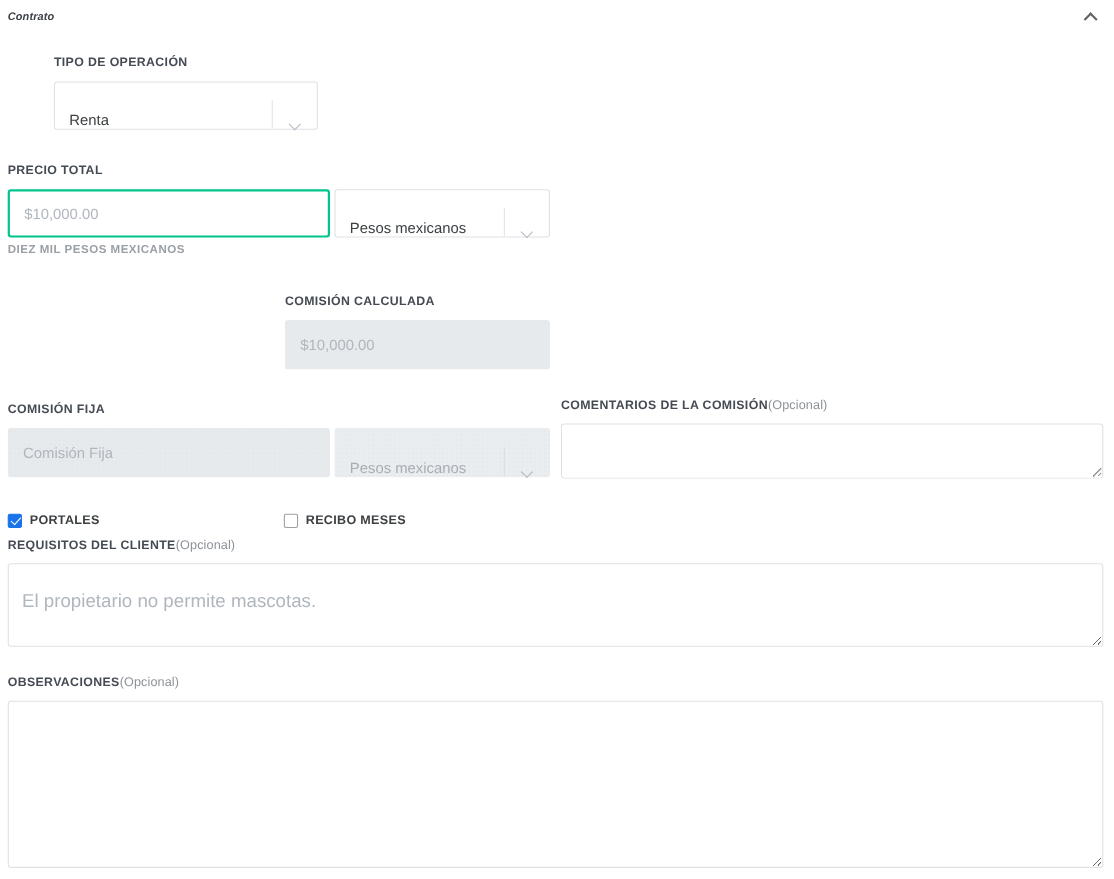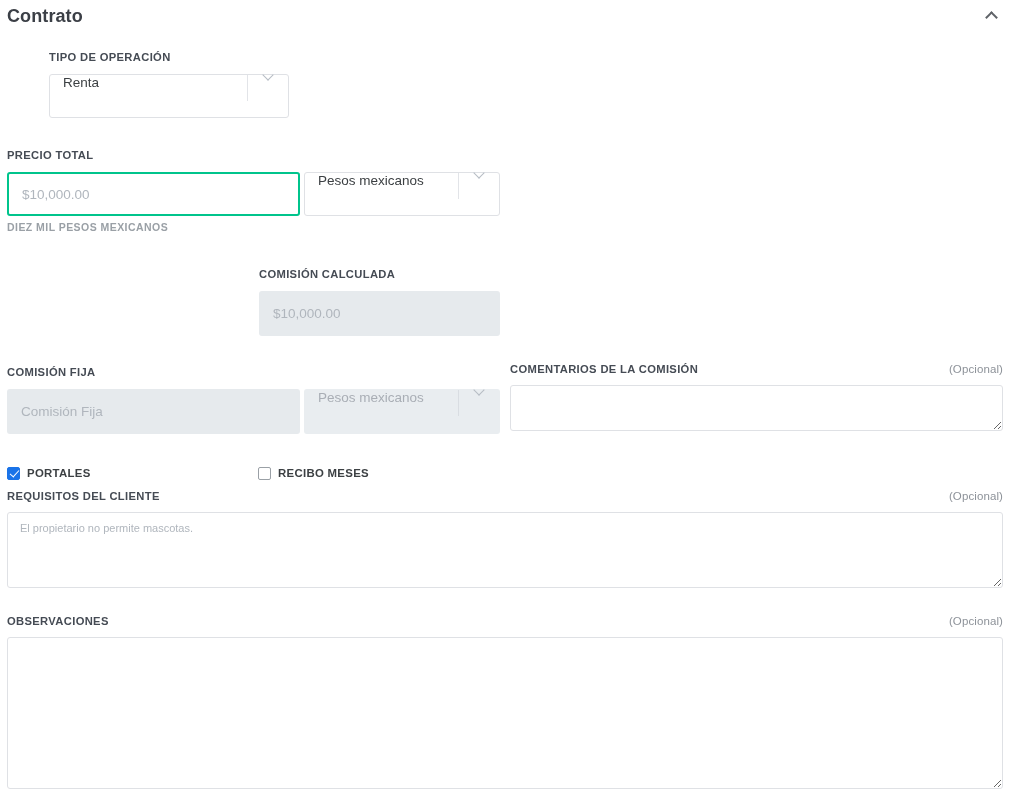--- a/index.html
+++ b/index.html
@@ -21,25 +21,26 @@
 
   
   .panel-header {
     display: flex;
     align-items: flex-start;
     justify-content: space-between;
     padding: 6px 4px 0 0;
     height: 30px;
   }
   .panel-title {
-    font-size: 18px;
+    font-size: 10px;
     font-weight: bold;
     color: #3b3f46;
     letter-spacing: .1px;
     line-height: 20px;
+    font-style: italic;
   }
   .collapse-btn {
     width: 22px; height: 20px;
     display: flex; align-items: center; justify-content: center;
     cursor: pointer;
     background: none; border: none; padding: 0;
   }
   .chev-up {
     display: block;
     width: 9px; height: 9px;
@@ -62,21 +63,21 @@
     font-size: 11.2px;
     font-weight: bold;
     color: #454b54;
     letter-spacing: .35px;
     line-height: 14px;
     text-transform: uppercase;
   }
   .label-row {
     display: flex;
     align-items: baseline;
-    justify-content: space-between;
+    justify-content: flex-start;
   }
   .optional {
     font-size: 11.5px;
     font-weight: normal;
     color: #8d9299;
     letter-spacing: .1px;
     text-transform: none;
   }
   .helper {
     font-size: 10.5px;
@@ -111,21 +112,21 @@
     border: 2px solid #00c48c;
     border-radius: 3px;
   }
 
   
   .combo { display: flex; align-items: stretch; }
   .combo .inp-main { border-radius: 3px; }
   .select-box {
     position: relative;
     display: flex;
-    align-items: flex-start;
+    align-items: flex-end;
     height: 44px;
     width: 200px;
     border: 1px solid #dfe1e5;
     border-radius: 3px;
     background: #fff;
     cursor: pointer;
     margin-left: 4px;
   }
   .select-box .sel-value {
     flex: 1;
@@ -169,23 +170,23 @@
     margin-left: 0;
   }
 
   
   .ta {
     width: 100%;
     border: 1px solid #dfe1e5;
     border-radius: 3px;
     background: #fff;
     font-family: "Liberation Sans", "DejaVu Sans", sans-serif;
-    font-size: 11px;
-    color: #3c4043;
-    padding: 9px 12px;
+    font-size: 17px;
+    color: #3c4043;
+    padding: 24px 12px;
     outline: none;
     resize: vertical;
     display: block;
   }
   .ta::placeholder { color: #b0b6bd; }
 
   
   .checks {
     display: flex;
     align-items: center;

